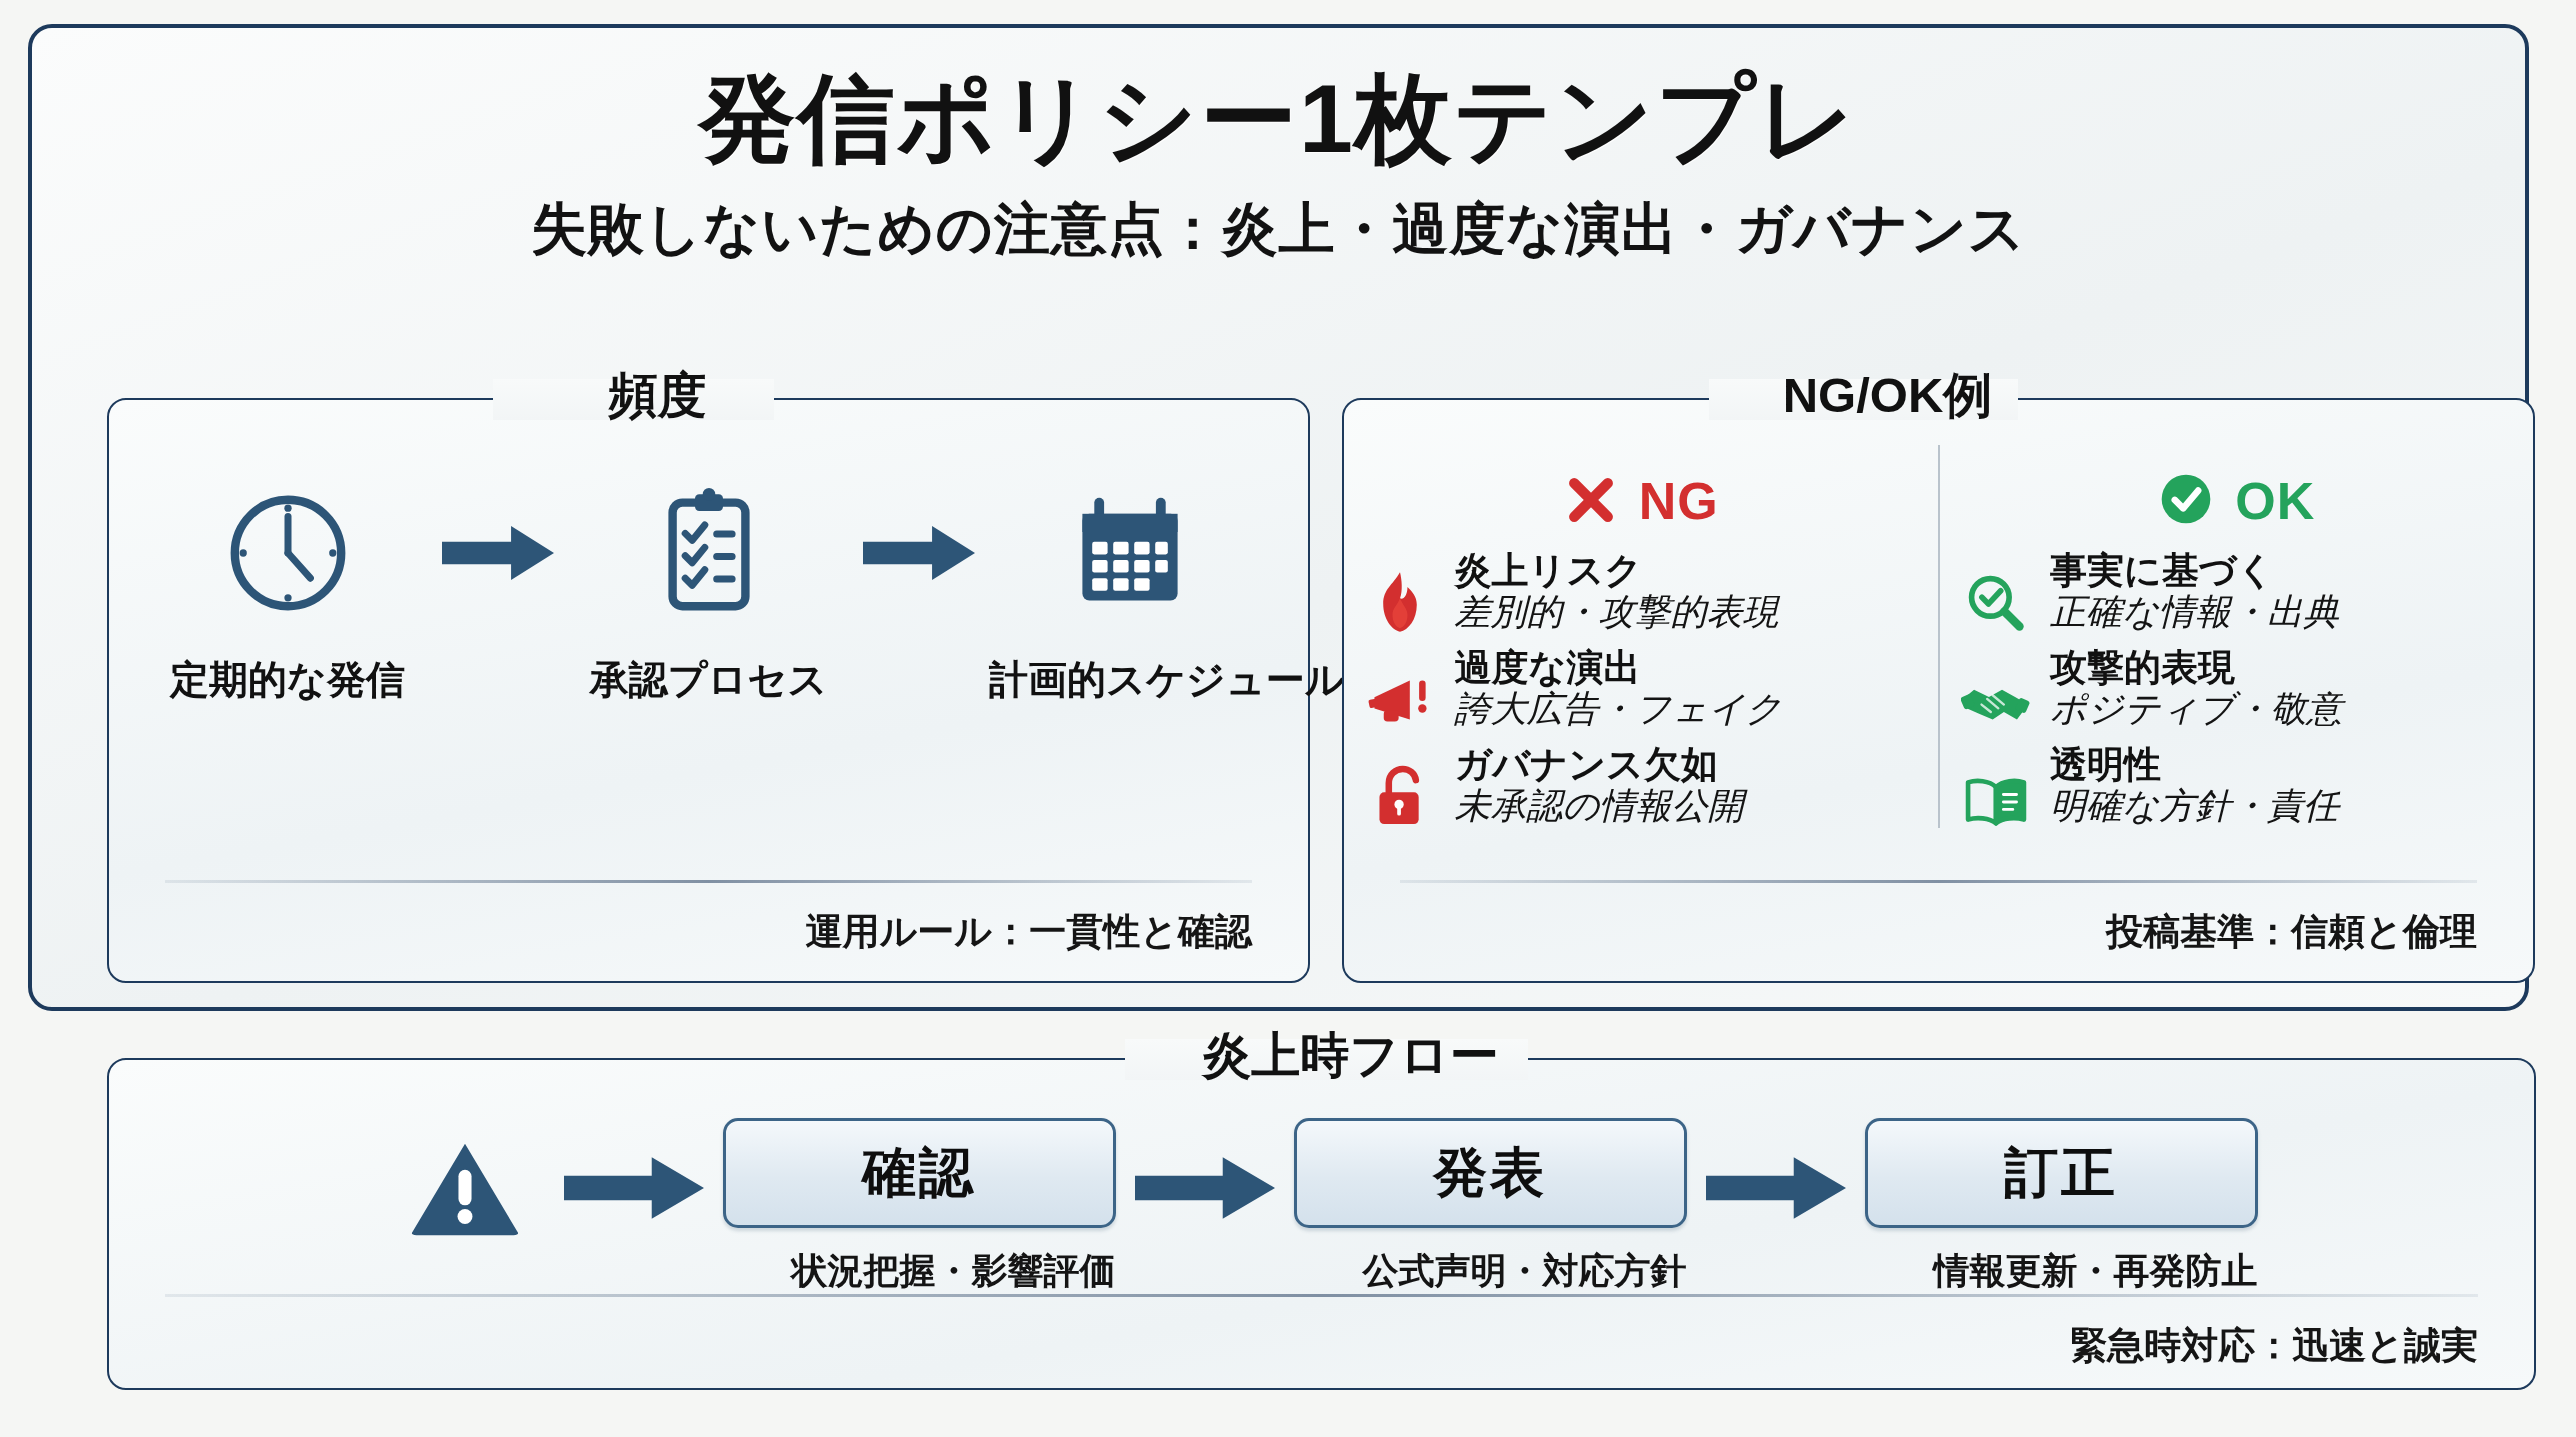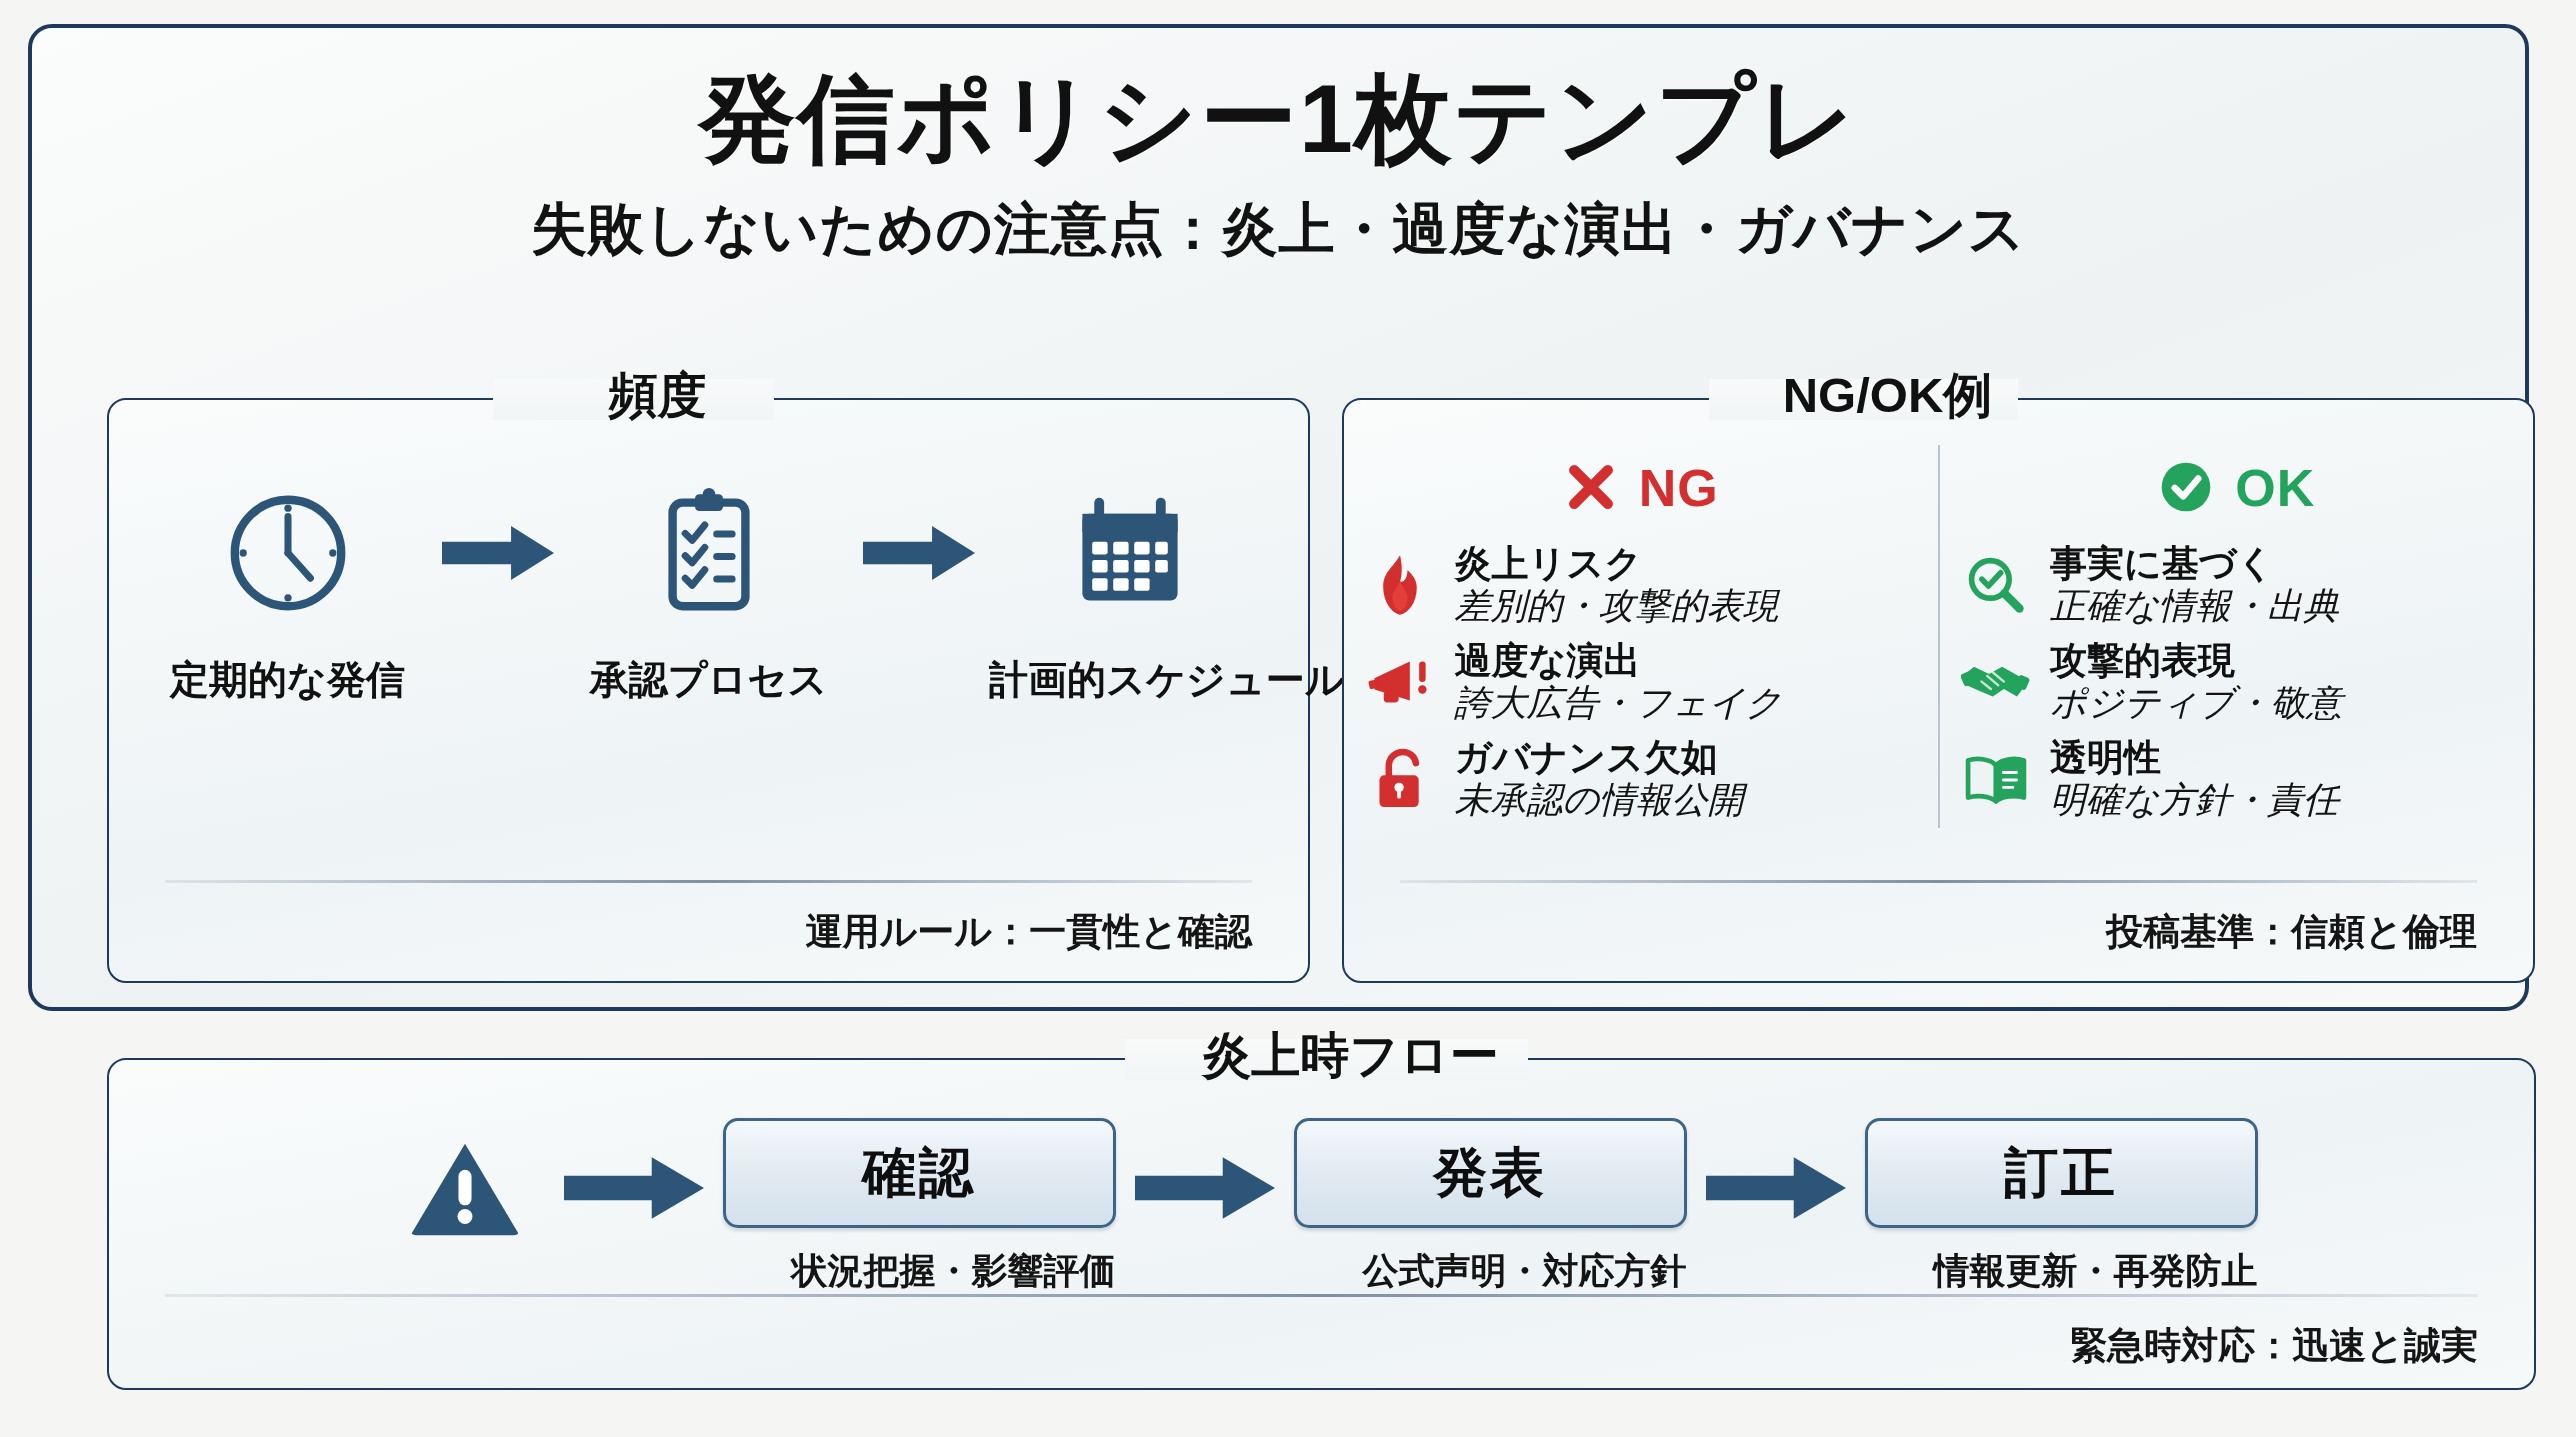--- a/index.html
+++ b/index.html
@@ -77,26 +77,26 @@
   .freq-step{width:281px;text-align:center;}
   .freq-icon{height:159px;display:flex;align-items:center;justify-content:center;}
   .freq-label{margin-top:20.6px;font-size:39px;font-weight:700;color:#111;white-space:nowrap;}
   .freq-arrow{width:140px;height:159px;display:flex;align-items:center;justify-content:center;}
 
   
   #panel-ngok{left:1310px;top:370px;width:1193px;height:585px;}
   .ngok-cols{position:absolute;left:0;top:45px;right:0;display:flex;}
   .ngok-col{flex:1;padding:0 20.6px;box-sizing:border-box;position:relative;}
   .ngok-col.ok{border-left:2.8px solid #b9c3cc;}
-  .ngok-head{display:flex;align-items:center;justify-content:center;gap:20px;height:86px;}
+  .ngok-head{display:flex;align-items:flex-end;justify-content:center;gap:20px;height:86px;}
   .ngok-head .word{font-size:52px;font-weight:700;letter-spacing:0.9px;}
   .ngok-head .word.ng{color:#d32f2f;}
   .ngok-head .word.ok{color:#24a35c;}
   .ngok-items{margin-top:5.6px;}
-  .ngok-item{display:flex;align-items:center;gap:19px;height:97px;}
+  .ngok-item{display:flex;align-items:flex-end;gap:19px;height:97px;}
   .ngok-ico{width:71px;min-width:71px;display:flex;align-items:center;justify-content:center;}
   .ngok-txt .t1{font-size:37px;font-weight:700;color:#111;line-height:1.12;white-space:nowrap;}
   .ngok-txt .t2{font-size:36px;font-weight:400;color:#141414;line-height:1.18;white-space:nowrap;font-style:italic;}
 
   
   #panel-flow{left:75px;top:1030px;width:2429px;height:332px;}
   .flow-row{
     position:absolute;left:66px;right:66px;top:58px;
     display:flex;align-items:flex-start;justify-content:center;
   }

